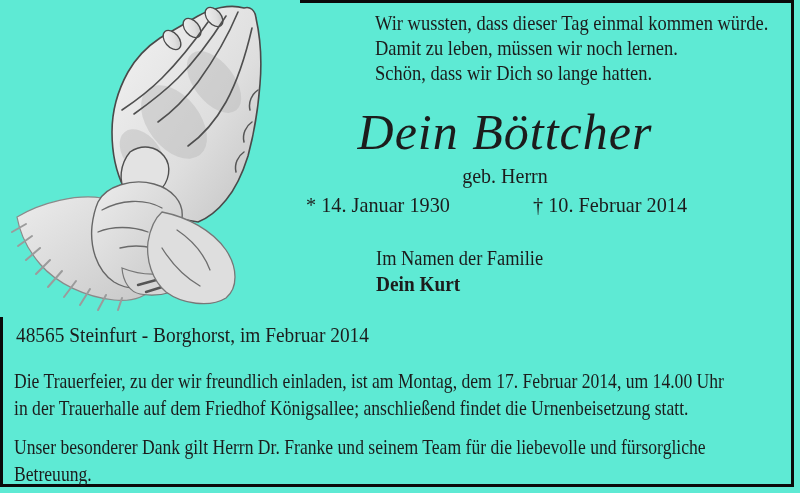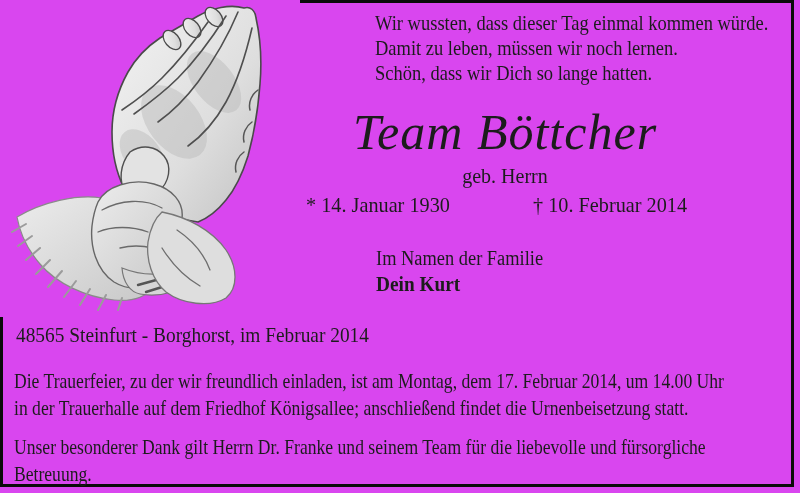--- a/index.html
+++ b/index.html
@@ -1,17 +1,17 @@
 <!DOCTYPE html>
 <html><head>
 <meta charset="utf-8">
 <style>
   html,body { margin:0; padding:0; background:#ffffff; }
   .stage {
-    position:relative; width:800px; height:493px; background:#d946ef;
+    position:relative; width:800px; height:493px; background:#5eead4;
     font-family:"Liberation Serif", serif; color:#1c1c1c; overflow:hidden;
   }
   .bline { position:absolute; background:#0a0a0a; }
   .border-top    { left:300px; top:0;     width:494px; height:3px; }
   .border-right  { left:791px; top:0;     width:3px;   height:487px; }
   .border-bottom { left:0;     top:484px; width:794px; height:3px; }
   .border-left   { left:0;     top:317px; width:3px;   height:170px; }
 
   .abs { position:absolute; }
   .nowrap { white-space:nowrap; }
@@ -122,21 +122,21 @@
     </svg>
   </div>
 
   <div class="abs epigraph cx88">
     <div class="nowrap">Wir wussten, dass dieser Tag einmal kommen würde.</div>
     <div class="nowrap">Damit zu leben, müssen wir noch lernen.</div>
     <div class="nowrap">Schön, dass wir Dich so lange hatten.</div>
   </div>
 
   <div class="abs name-block">
-    <div class="deceased-name nowrap">Team Böttcher</div>
+    <div class="deceased-name nowrap">Dein Böttcher</div>
   </div>
   <div class="abs maiden">geb. Herrn</div>
 
   <div class="abs birth cx92 nowrap">* 14. Januar 1930</div>
   <div class="abs death cx92 nowrap">† 10. Februar 2014</div>
 
   <div class="abs family cx92">
     <div class="nowrap">Im Namen der Familie</div>
     <div class="sig nowrap">Dein Kurt</div>
   </div>

